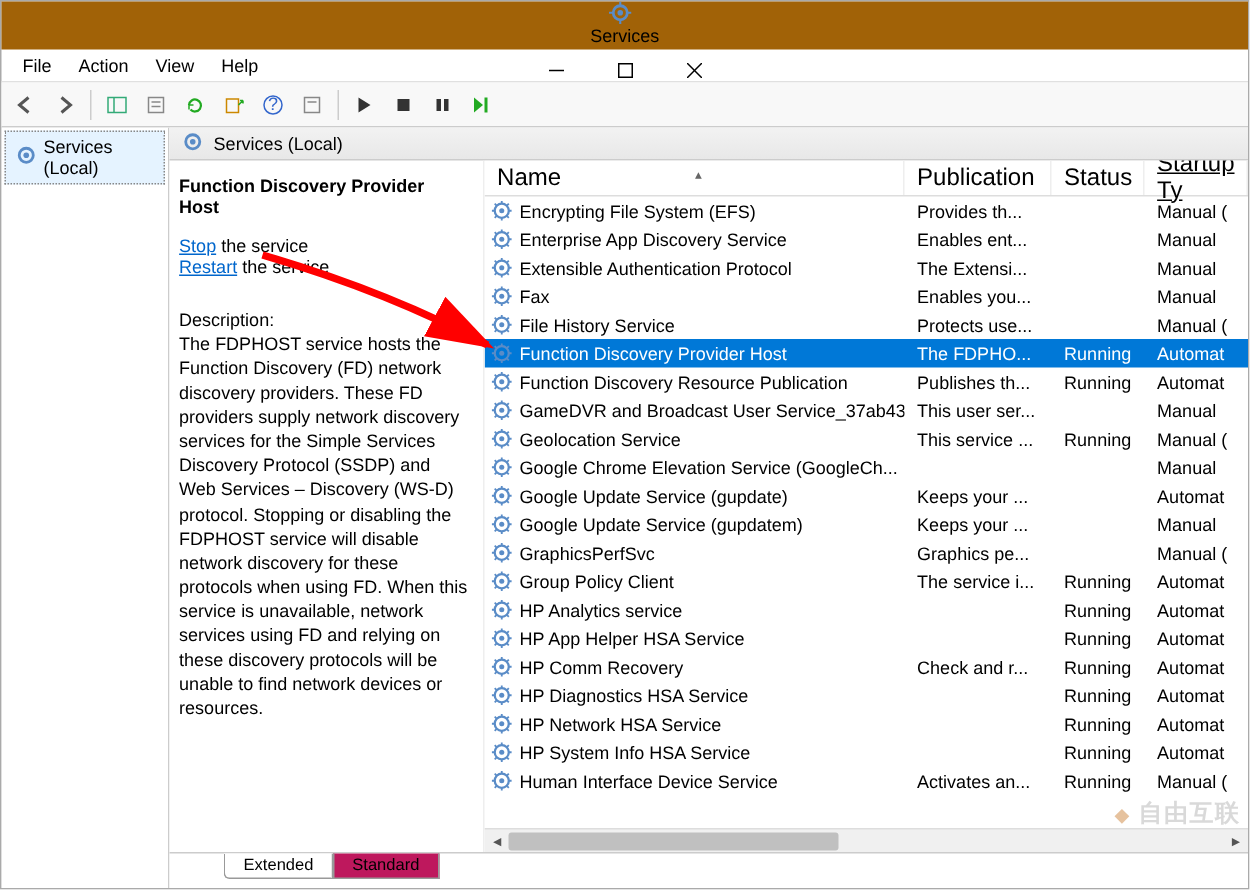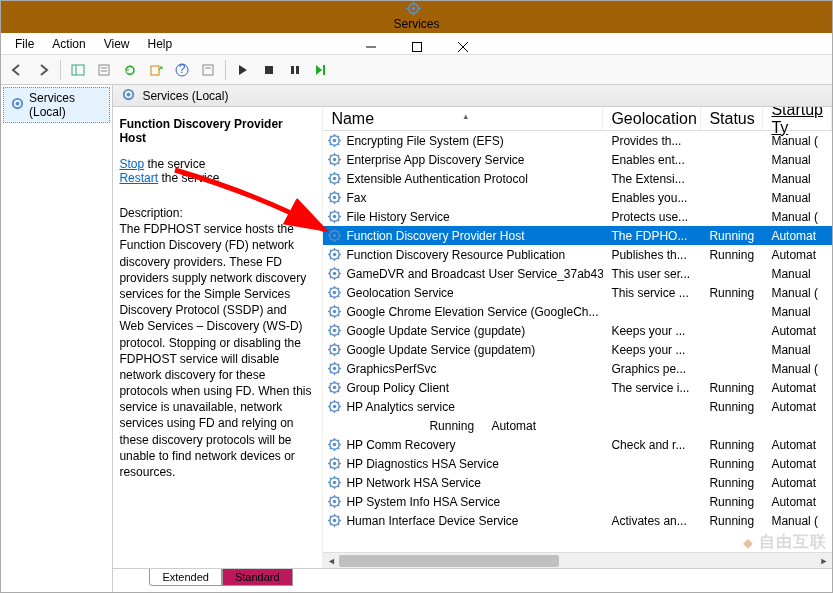--- a/index.html
+++ b/index.html
@@ -207,21 +207,21 @@
           <div class="descblock">
             <div>Description:</div>
             <div>The FDPHOST service hosts the Function Discovery (FD) network discovery providers. These FD providers supply network discovery services for the Simple Services Discovery Protocol (SSDP) and Web Services – Discovery (WS-D) protocol. Stopping or disabling the FDPHOST service will disable network discovery for these protocols when using FD. When this service is unavailable, network services using FD and relying on these discovery protocols will be unable to find network devices or resources.</div>
           </div>
         </div>
 
         <div class="listpane">
           <div class="listheader">
             <div class="col col-name">Name</div>
             <span class="sort-hat">▴</span>
-            <div class="col col-desc">Geolocation</div>
+            <div class="col col-desc">Publication</div>
             <div class="col col-status">Status</div>
             <div class="col col-startup">Startup Ty</div>
           </div>
           <div class="listbody" id="listbody">
               <div class="row">
                 <div class="cell namecell">
                   <svg class="gear" viewBox="0 0 16 16">
                     <circle cx="8" cy="8" r="5" fill="none" stroke="#5a8cc7" stroke-width="1.6"></circle>
                     <circle cx="8" cy="8" r="1.8" fill="#5a8cc7"></circle>
                     <g stroke="#5a8cc7" stroke-width="1.3">
@@ -543,20 +543,37 @@
                       <line x1="11.5" y1="4.5" x2="13" y2="3"></line>
                     </g>
                   </svg>
                   <span>HP Analytics service</span>
                 </div>
                 <div class="cell desccell"></div>
                 <div class="cell statuscell">Running</div>
                 <div class="cell startupcell">Automat</div>
               </div>
               <div class="row">
+                <div class="cell namecell">
+                  <svg class="gear" viewBox="0 0 16 16">
+                    <circle cx="8" cy="8" r="5" fill="none" stroke="#5a8cc7" stroke-width="1.6"></circle>
+                    <circle cx="8" cy="8" r="1.8" fill="#5a8cc7"></circle>
+                    <g stroke="#5a8cc7" stroke-width="1.3">
+                      <line x1="8" y1="1" x2="8" y2="3"></line>
+                      <line x1="8" y1="13" x2="8" y2="15"></line>
+                      <line x1="1" y1="8" x2="3" y2="8"></line>
+                      <line x1="13" y1="8" x2="15" y2="8"></line>
+                      <line x1="3" y1="3" x2="4.5" y2="4.5"></line>
+                      <line x1="11.5" y1="11.5" x2="13" y2="13"></line>
+                      <line x1="3" y1="13" x2="4.5" y2="11.5"></line>
+                      <line x1="11.5" y1="4.5" x2="13" y2="3"></line>
+                    </g>
+                  </svg>
+                  <span>HP App Helper HSA Service</span>
+                </div>
                 <div class="cell desccell"></div>
                 <div class="cell statuscell">Running</div>
                 <div class="cell startupcell">Automat</div>
               </div>
               <div class="row">
                 <div class="cell namecell">
                   <svg class="gear" viewBox="0 0 16 16">
                     <circle cx="8" cy="8" r="5" fill="none" stroke="#5a8cc7" stroke-width="1.6"></circle>
                     <circle cx="8" cy="8" r="1.8" fill="#5a8cc7"></circle>
                     <g stroke="#5a8cc7" stroke-width="1.3">

